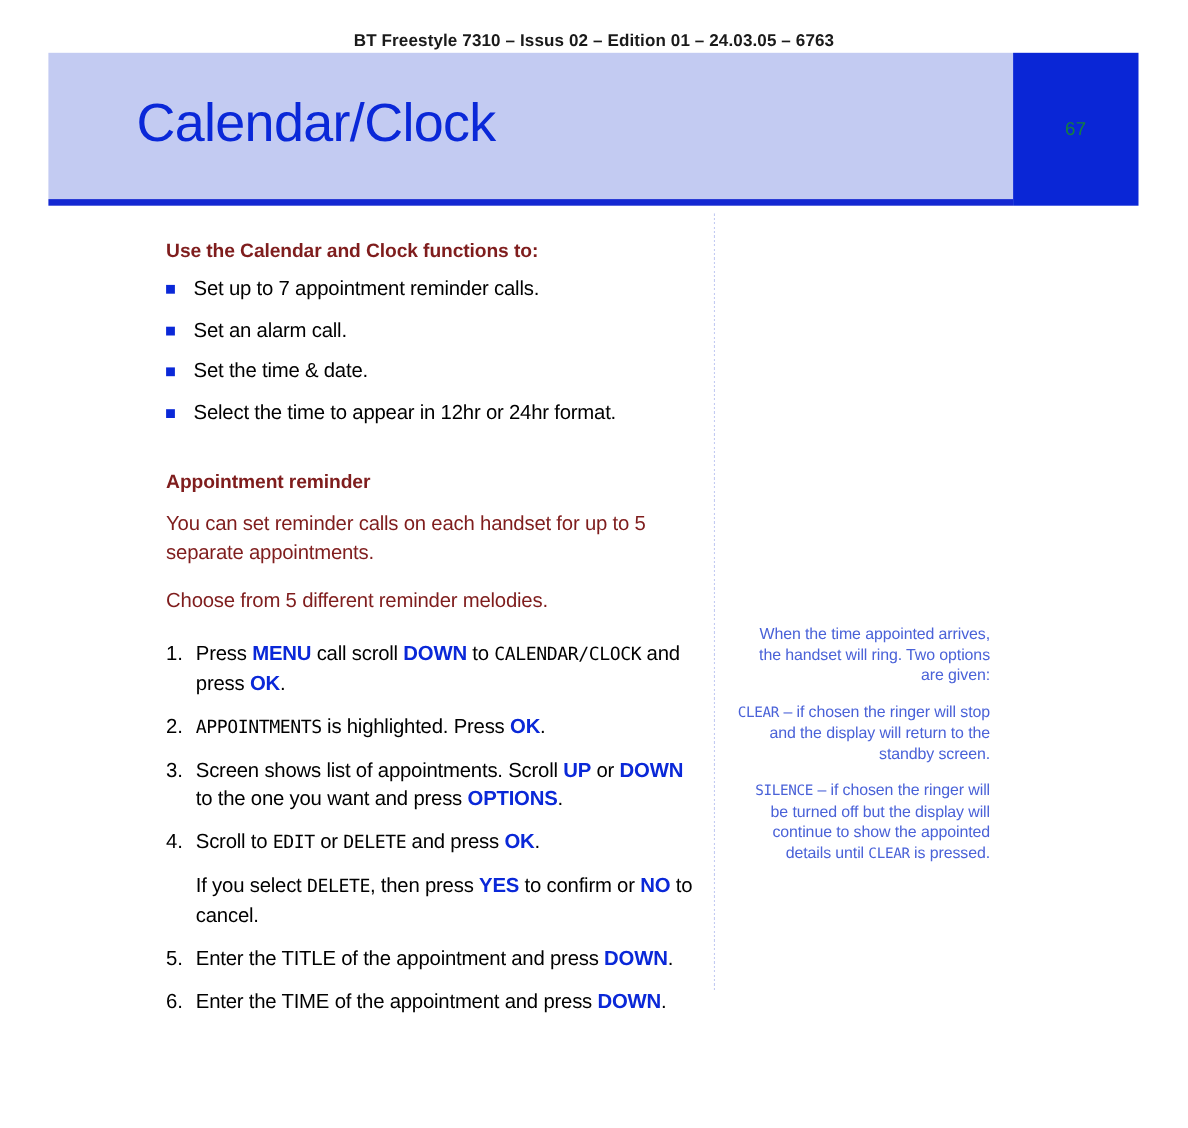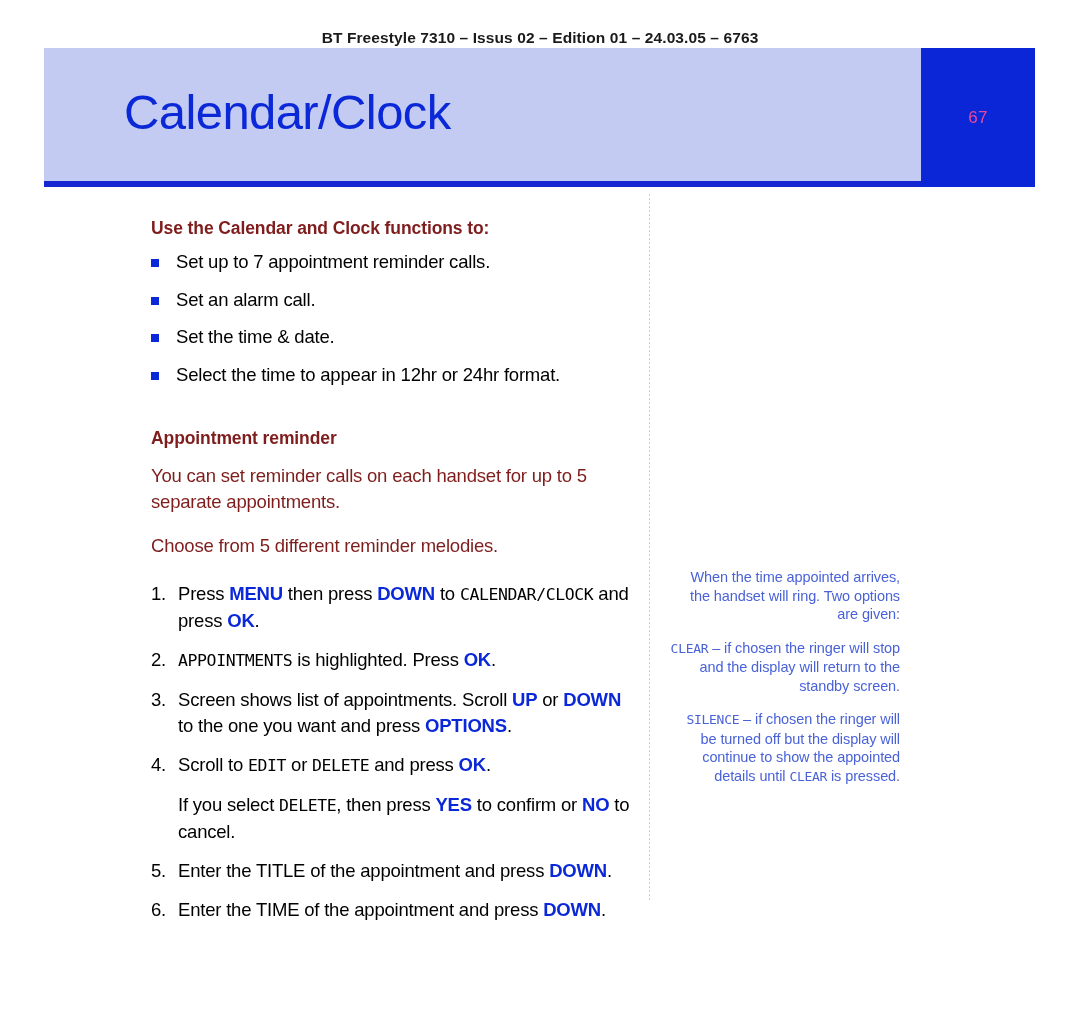--- a/index.html
+++ b/index.html
@@ -63,21 +63,21 @@
   }
   .page-num {
     position: absolute;
     left: 877px;
     top: 0;
     width: 114px;
     height: 139px;
     display: flex;
     align-items: center;
     justify-content: center;
-    color: #ec4899;
+    color: #15803d;
     font-size: 17px;
     font-weight: 400;
     letter-spacing: 0.3px;
   }
   .banner-title {
     position: absolute;
     left: 80px;
     top: 40px;
     font-size: 49px;
     font-weight: 400;
@@ -246,21 +246,21 @@
       <li class="bullet-item"><span class="bullet-sq"></span><span>Set the time &amp; date.</span></li>
       <li class="bullet-item"><span class="bullet-sq"></span><span>Select the time to appear in 12hr or 24hr format.</span></li>
     </ul>
 
   <div class="h-sub second">Appointment reminder</div>
 
   <p class="body-para">You can set reminder calls on each handset for up to 5 separate appointments.</p>
   <p class="body-para tight">Choose from 5 different reminder melodies.</p>
 
   <ol class="steps" id="steps-list">
-      <li class="step"><span class="step-num">1.</span><span>Press </span><span class="key">MENU</span><span> then press </span><span class="key">DOWN</span><span> to </span><span class="lcd">CALENDAR/CLOCK</span><span> and press </span><span class="key">OK</span><span>.</span></li>
+      <li class="step"><span class="step-num">1.</span><span>Press </span><span class="key">MENU</span><span> call scroll </span><span class="key">DOWN</span><span> to </span><span class="lcd">CALENDAR/CLOCK</span><span> and press </span><span class="key">OK</span><span>.</span></li>
       <li class="step"><span class="step-num">2.</span><span class="lcd">APPOINTMENTS</span><span> is highlighted. Press </span><span class="key">OK</span><span>.</span></li>
       <li class="step"><span class="step-num">3.</span><span>Screen shows list of appointments. Scroll </span><span class="key">UP</span><span> or </span><span class="key">DOWN</span><span> to the one you want and press </span><span class="key">OPTIONS</span><span>.</span></li>
       <li class="step"><span class="step-num">4.</span><span>Scroll to </span><span class="lcd">EDIT</span><span> or </span><span class="lcd">DELETE</span><span> and press </span><span class="key">OK</span><span>.</span></li>
       <li class="step-sub"><span>If you select </span><span class="lcd">DELETE</span><span>, then press </span><span class="key">YES</span><span> to confirm or </span><span class="key">NO</span><span> to cancel.</span></li>
       <li class="step"><span class="step-num">5.</span><span>Enter the TITLE of the appointment and press </span><span class="key">DOWN</span><span>.</span></li>
       <li class="step"><span class="step-num">6.</span><span>Enter the TIME of the appointment and press </span><span class="key">DOWN</span><span>.</span></li>
     </ol>
 
 </div>
 

